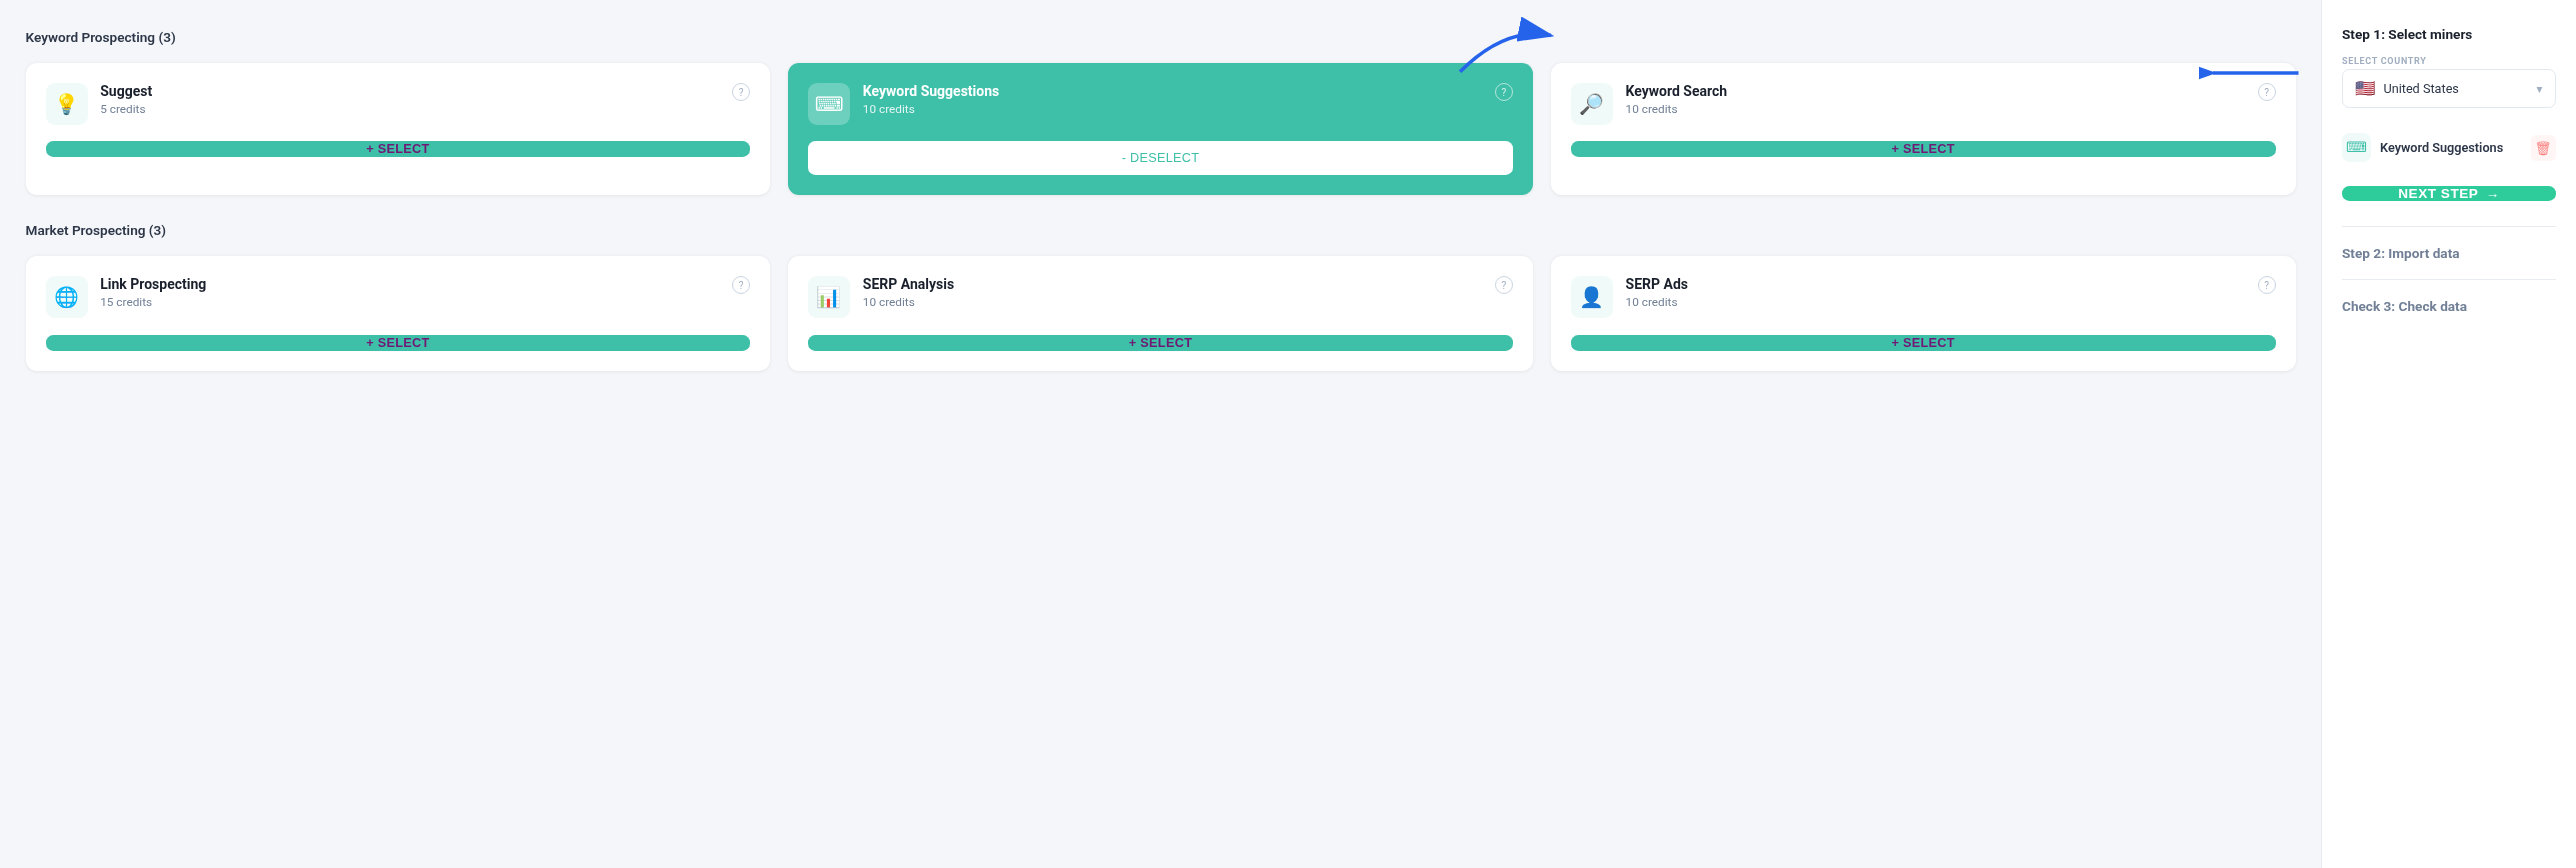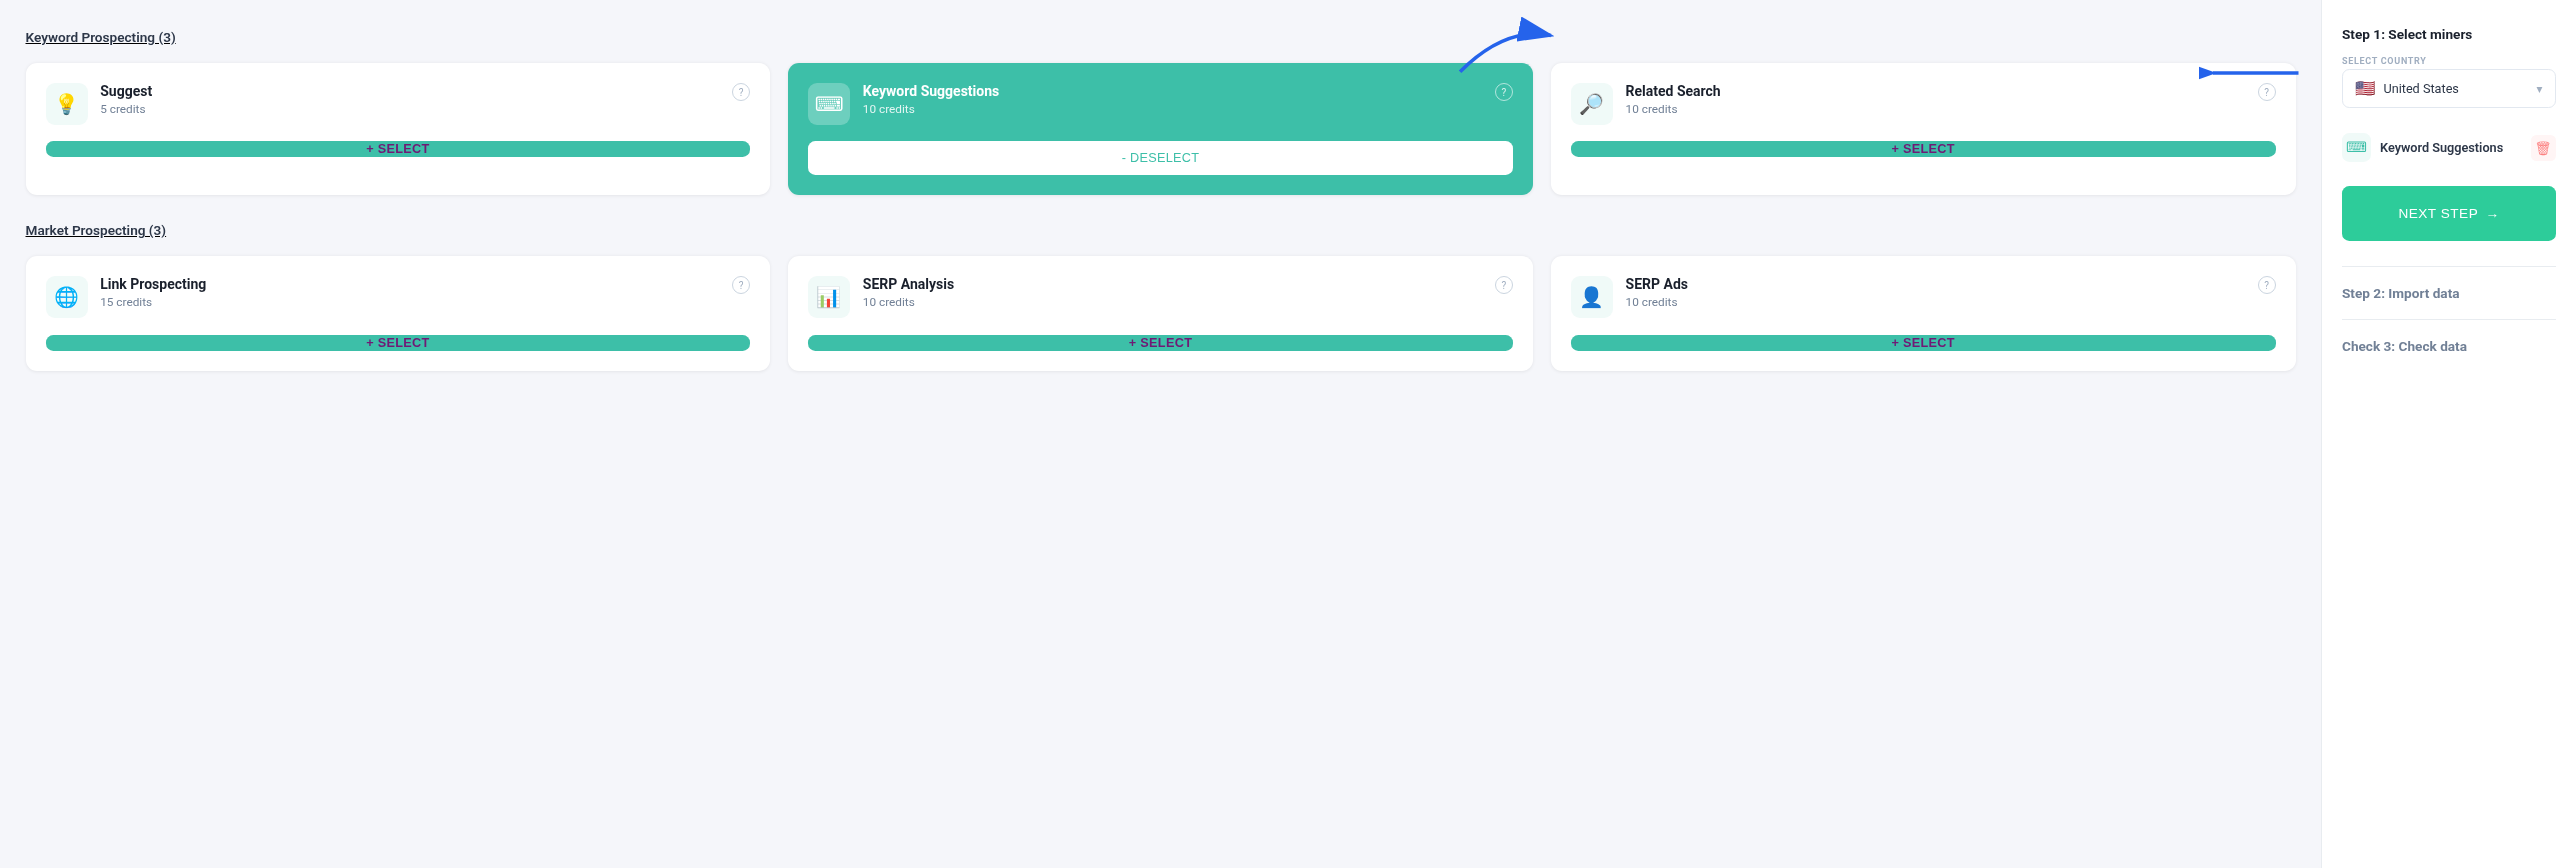--- a/index.html
+++ b/index.html
@@ -220,27 +220,27 @@
       border: none;
       cursor: pointer;
       display: flex;
       align-items: center;
       justify-content: center;
       color: #fc8181;
       font-size: 13.6px;
     }
     .next-step-btn {
       width: 100%;
-      padding: 20px;
+      padding: 0;
       background: #2dcc9a;
       color: #fff;
       border: none;
       border-radius: 7.3px;
       font-size: 13.6px;
-      font-weight: 400;
+      font-weight: 700;
       cursor: pointer;
       display: flex;
       align-items: center;
       justify-content: center;
       gap: 7.3px;
       letter-spacing: 0.5px;
       margin-bottom: 25.5px;
       text-align: right;
     }
     .step-divider {
@@ -248,21 +248,21 @@
       background: #e8ecf0;
       margin-bottom: 18px;
     }
     .step-label-inactive {
       font-size: 13.6px;
       font-weight: 700;
       color: #718096;
       margin-bottom: 18px;
     }
     
-    .section-gap { margin-bottom: 7.3px; text-decoration: underline; }
+    .section-gap { margin-bottom: 7.3px; }
   </style>
 </head>
 <body>
 
 <div class="layout">
 
   <div class="main-content">
 
     <div class="section-gap">
       <div class="section-title">Keyword Prospecting (3)</div>
@@ -307,21 +307,21 @@
         <span class="card-help">?</span>
         <button class="deselect-btn">- DESELECT</button>
       </div>
 
       <div class="card">
         <div class="card-inner">
           <div class="card-icon-wrap">
             <span class="card-icon">🔎</span>
           </div>
           <div class="card-info">
-            <div class="card-name">Related Search</div>
+            <div class="card-name">Keyword Search</div>
             <div class="card-credits">10 credits</div>
           </div>
         </div>
         <span class="card-help">?</span>
         <button class="select-btn">+ SELECT</button>
       </div>
     </div>
 
     <div class="section-gap">
       <div class="section-title">Market Prospecting (3)</div>

